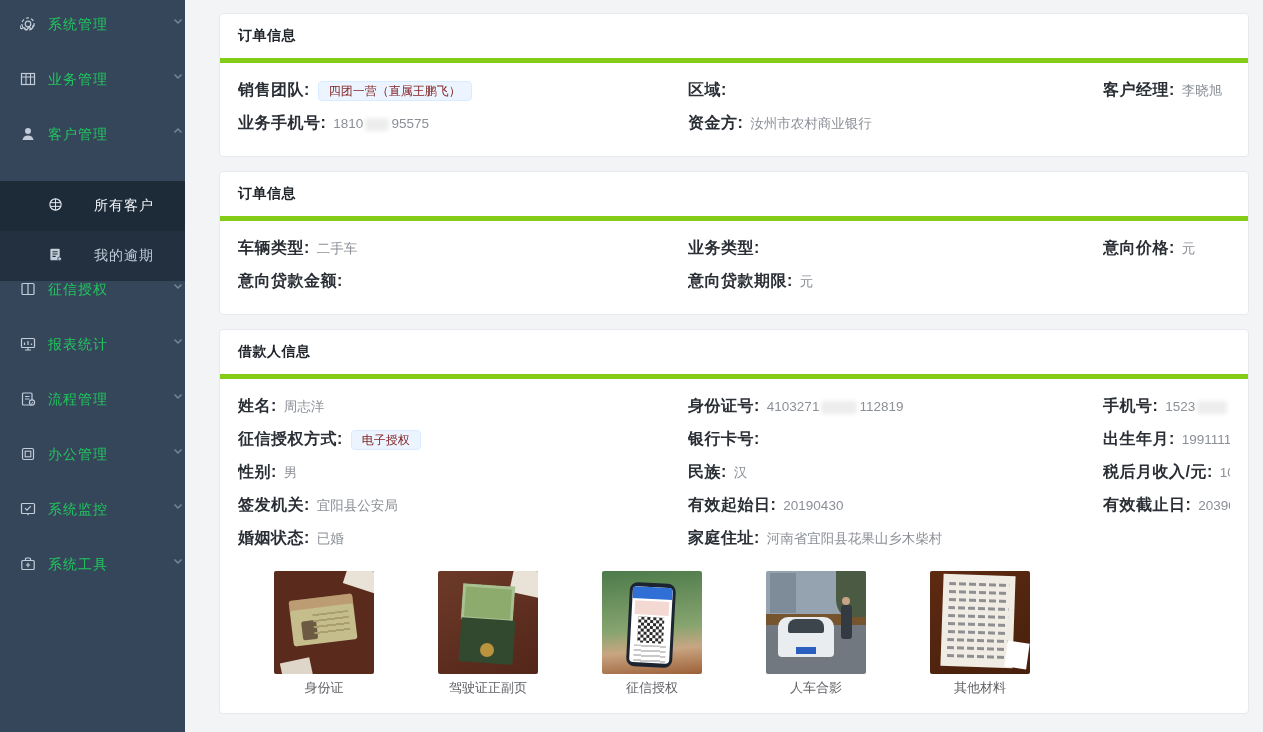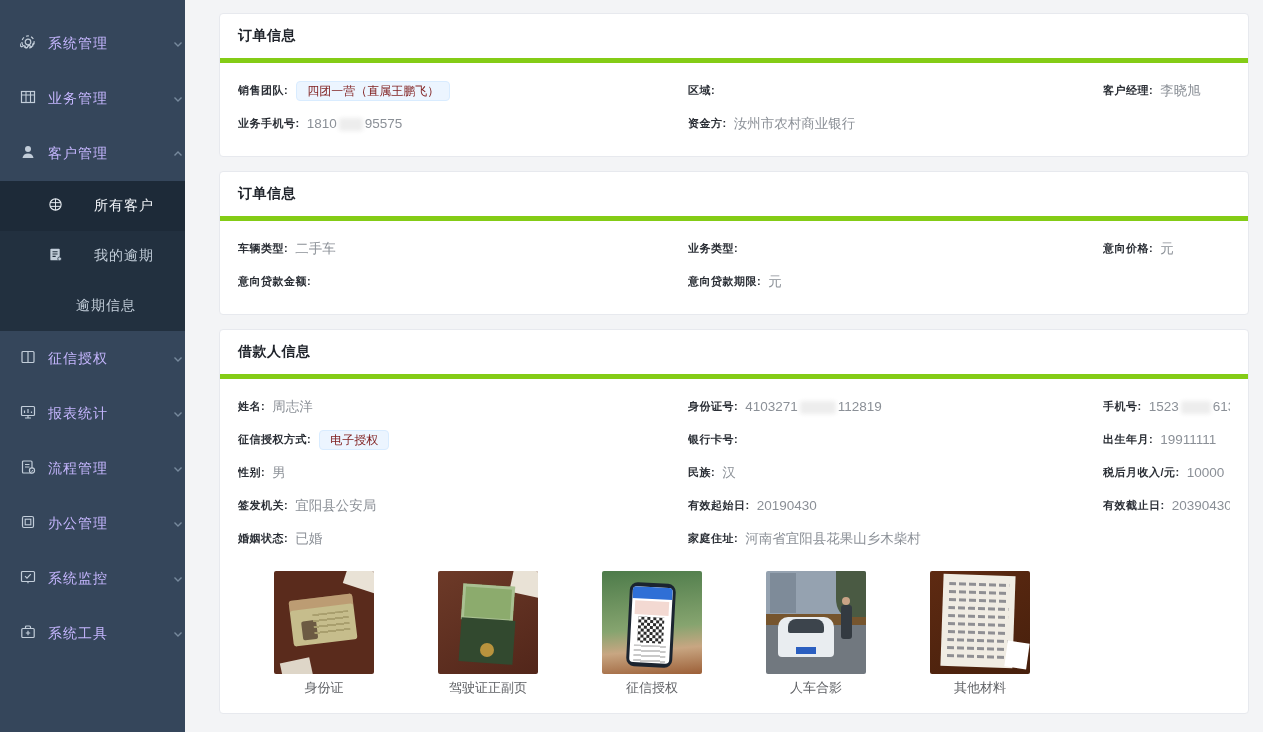--- a/index.html
+++ b/index.html
@@ -2,22 +2,22 @@
 <html><head>
 <meta charset="utf-8">
 <style>
   * { margin:0; padding:0; box-sizing:border-box; }
   html,body { width:1263px; height:732px; overflow:hidden; background:#f3f4f6;
     font-family:"Liberation Sans","DejaVu Sans",sans-serif; }
 
   
   .sidebar { position:absolute; left:0; top:0; width:185px; height:732px;
     background:#35465b; padding-top:16px; z-index:2; }
-  .s-item { height:55px; display:flex; align-items:center; padding:0 2px 0 20px;
-    color:#c4b5fd; font-size:14px; cursor:pointer; }
+  .s-item { height:55px; display:flex; padding:0 2px 0 20px;
+    color:#22c55e; font-size:14px; cursor:pointer; }
   .s-item .lbl { flex:1; margin-left:12px; letter-spacing:1px; }
   .s-item svg, .sub-item svg { flex:0 0 auto; }
   .submenu { background:#22303f; }
   .sub-item { height:50px; display:flex; align-items:center; padding:0 14px 0 48px;
     color:#c2cdd9; font-size:14px; cursor:pointer;gap:19px; }
   .sub-item.active { background:#1d2a38; color:#f1f4f8; }
   .sub-item .lbl { margin-left:12px; letter-spacing:1px; }
   .sub-item.noicon { padding-left:76px; }
   .chev { opacity:.75; }
 
@@ -31,21 +31,21 @@
   .tab.active { background:#2d8cf0; color:#ffffff; }
 
   .cards { padding:13px 14px 0 34px; }
   .card { background:#ffffff; border:1px solid #e7e9ee; border-radius:4px;
     margin-bottom:14px; }
   .card-hd { padding:13px 18px; font-size:14px; font-weight:bold; color:#20242b;
     border-bottom:5px solid #84cc16; letter-spacing:.5px; }
   .card-bd { padding:11px 18px 16px 18px; }
   .frow { display:grid; grid-template-columns:450px 415px 1fr; }
   .fcell { height:33px; display:flex; align-items:center; overflow:hidden; white-space:nowrap; }
-  .flabel { font-size:11px; font-weight:bold; color:#2a2e35; letter-spacing:.5px; }
+  .flabel { font-size:16px; font-weight:bold; color:#2a2e35; letter-spacing:.5px; }
   .fvalue { font-size:13.5px; color:#8b9097; margin-left:7px; }
   .tag { margin-left:8px; background:#ecf5ff; border:1px solid #d9ecff; color:#7f1d1d;
     font-size:12px; padding:3px 10px; border-radius:4px; line-height:1; }
   .redact { display:inline-block; width:24px; height:13px; background:#ededed;
     border-radius:2px; filter:blur(2px); margin:0 2px; vertical-align:middle; }
   .redact.wide { width:36px; } .redact.mid { width:30px; }
 
   
   .photos { display:flex; gap:64px; padding:16px 0 0 36px; }
   .photo-wrap { width:100px; text-align:center; cursor:pointer; }
@@ -148,23 +148,20 @@
       <span class="lbl">所有客户</span>
     </div>
     <div class="sub-item">
       <span><svg width="15" height="15" viewBox="0 0 16 16">
             <rect x="2.5" y="1.8" width="10" height="12.4" rx="1" fill="#c2cdd9"></rect>
             <path d="M4.8 5h5.4M4.8 7.5h5.4M4.8 10h3.4" stroke="#22303f" stroke-width="1.1"></path>
             <circle cx="12.4" cy="12.6" r="2" fill="#c2cdd9" stroke="#22303f" stroke-width=".8"></circle>
           </svg></span>
       <span class="lbl">我的逾期</span>
     </div>
-    <div class="sub-item noicon">
-      <span class="lbl" style="margin-left:0">逾期信息</span>
-    </div>
   </div>
 
   <div class="s-item">
     <span><svg width="16" height="16" viewBox="0 0 16 16">
           <rect x="2" y="2.5" width="12" height="11" rx="1" fill="none" stroke="#c2cdd9" stroke-width="1.2"></rect>
           <path d="M8 2.5v11" stroke="#c2cdd9" stroke-width="1.2"></path>
         </svg></span>
     <span class="lbl">征信授权</span>
     <svg class="chev" width="10" height="10" viewBox="0 0 10 10">
         <path d="M1.5 3.5 5 7l3.5-3.5" fill="none" stroke="#8da0b3" stroke-width="1.4"></path>

